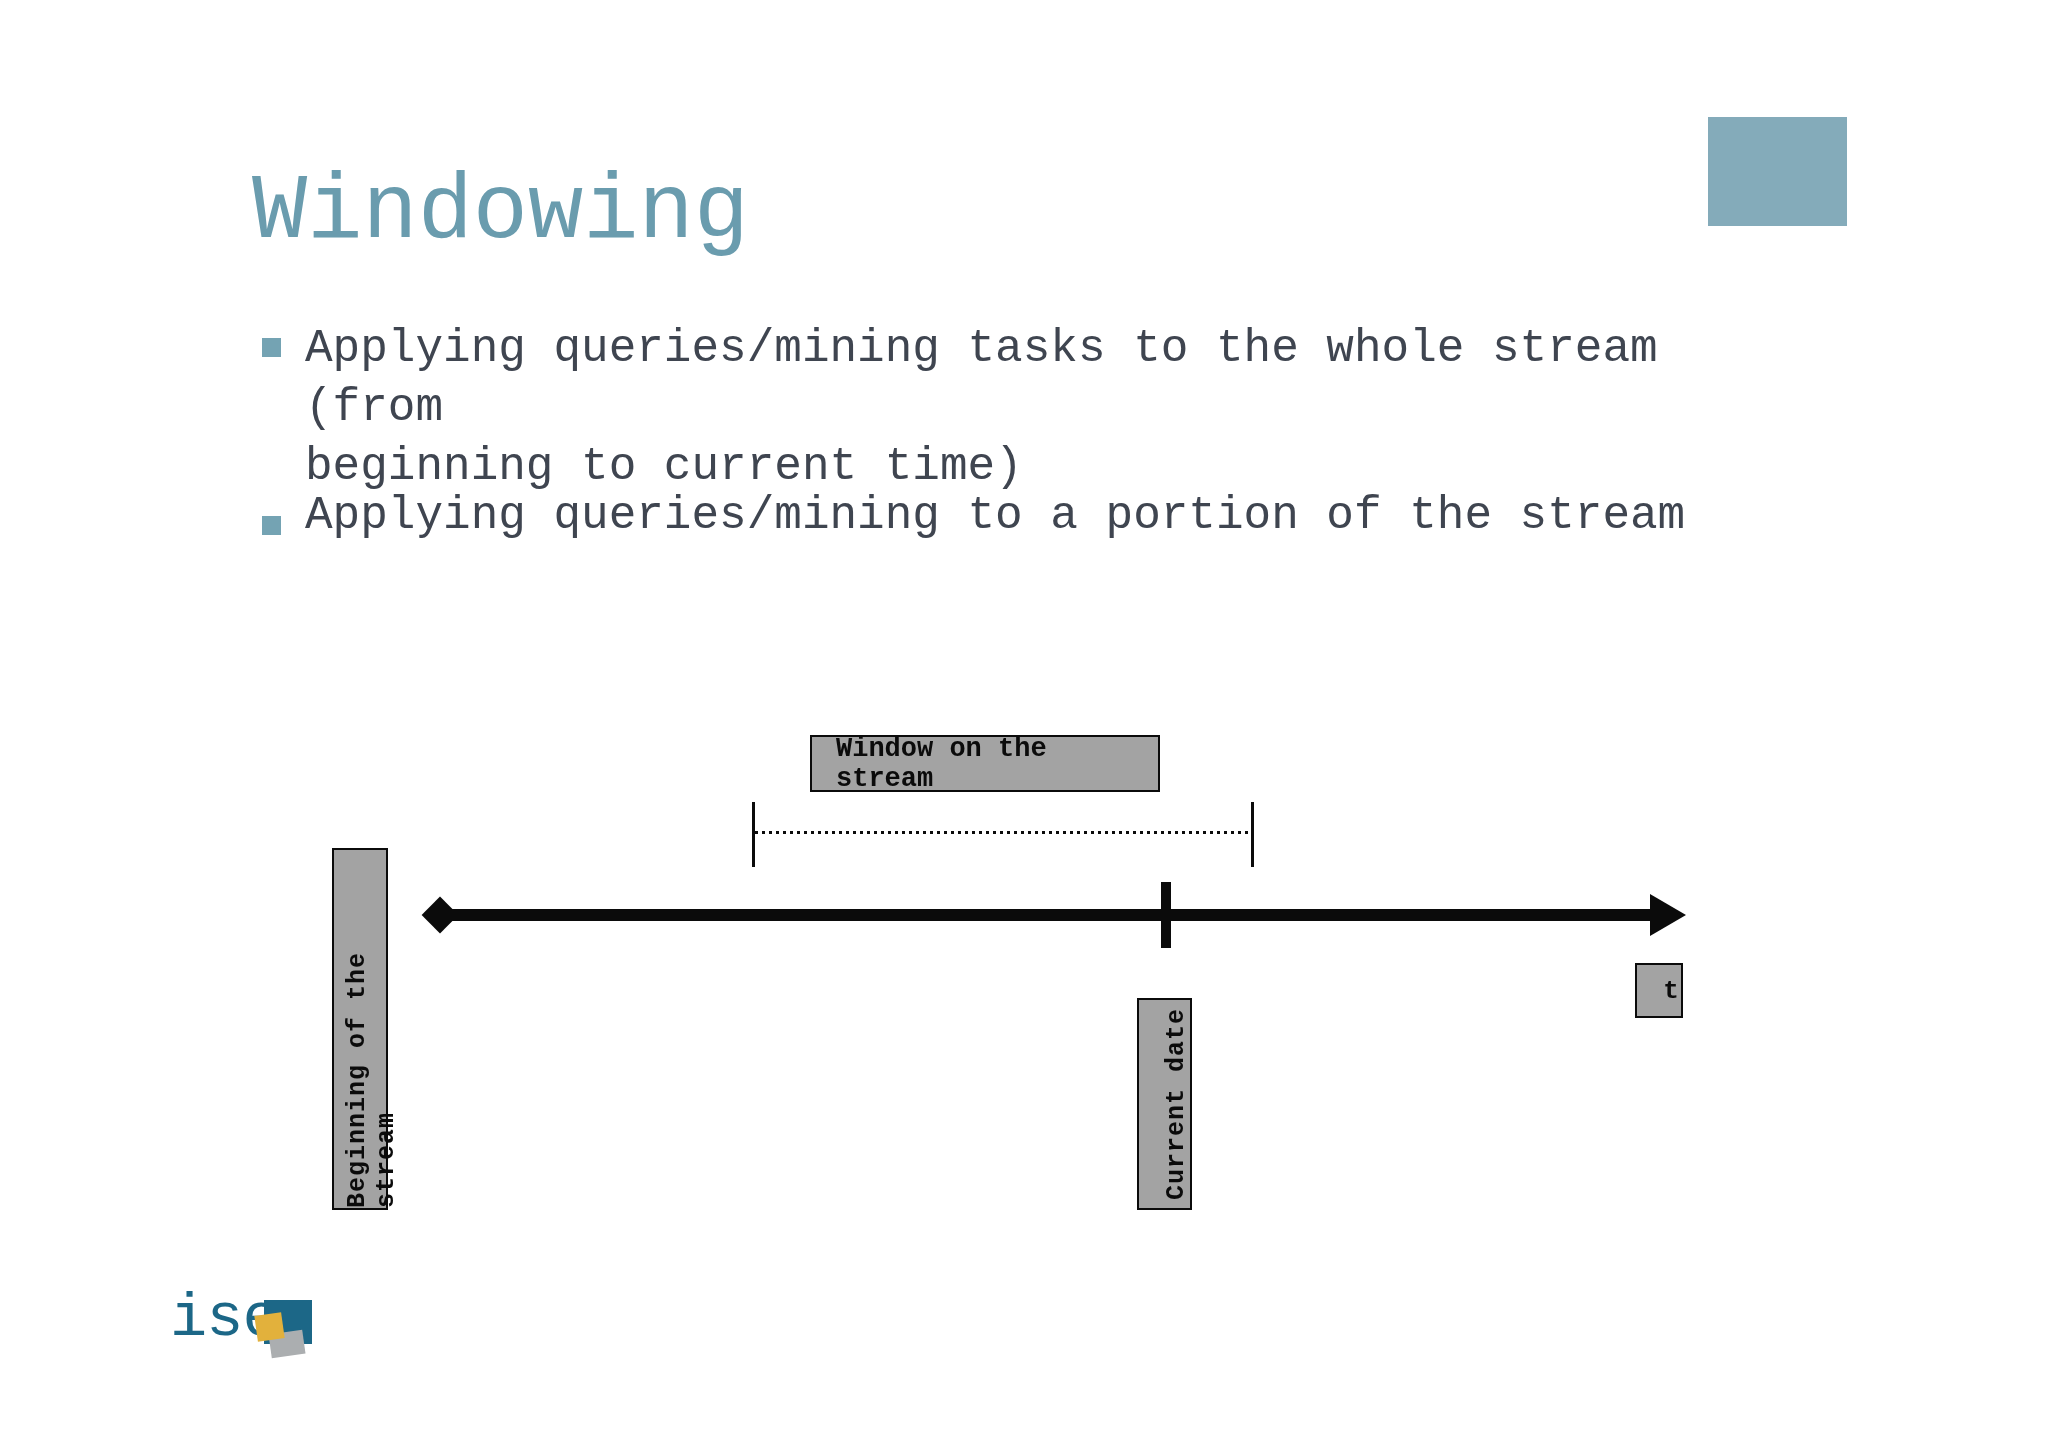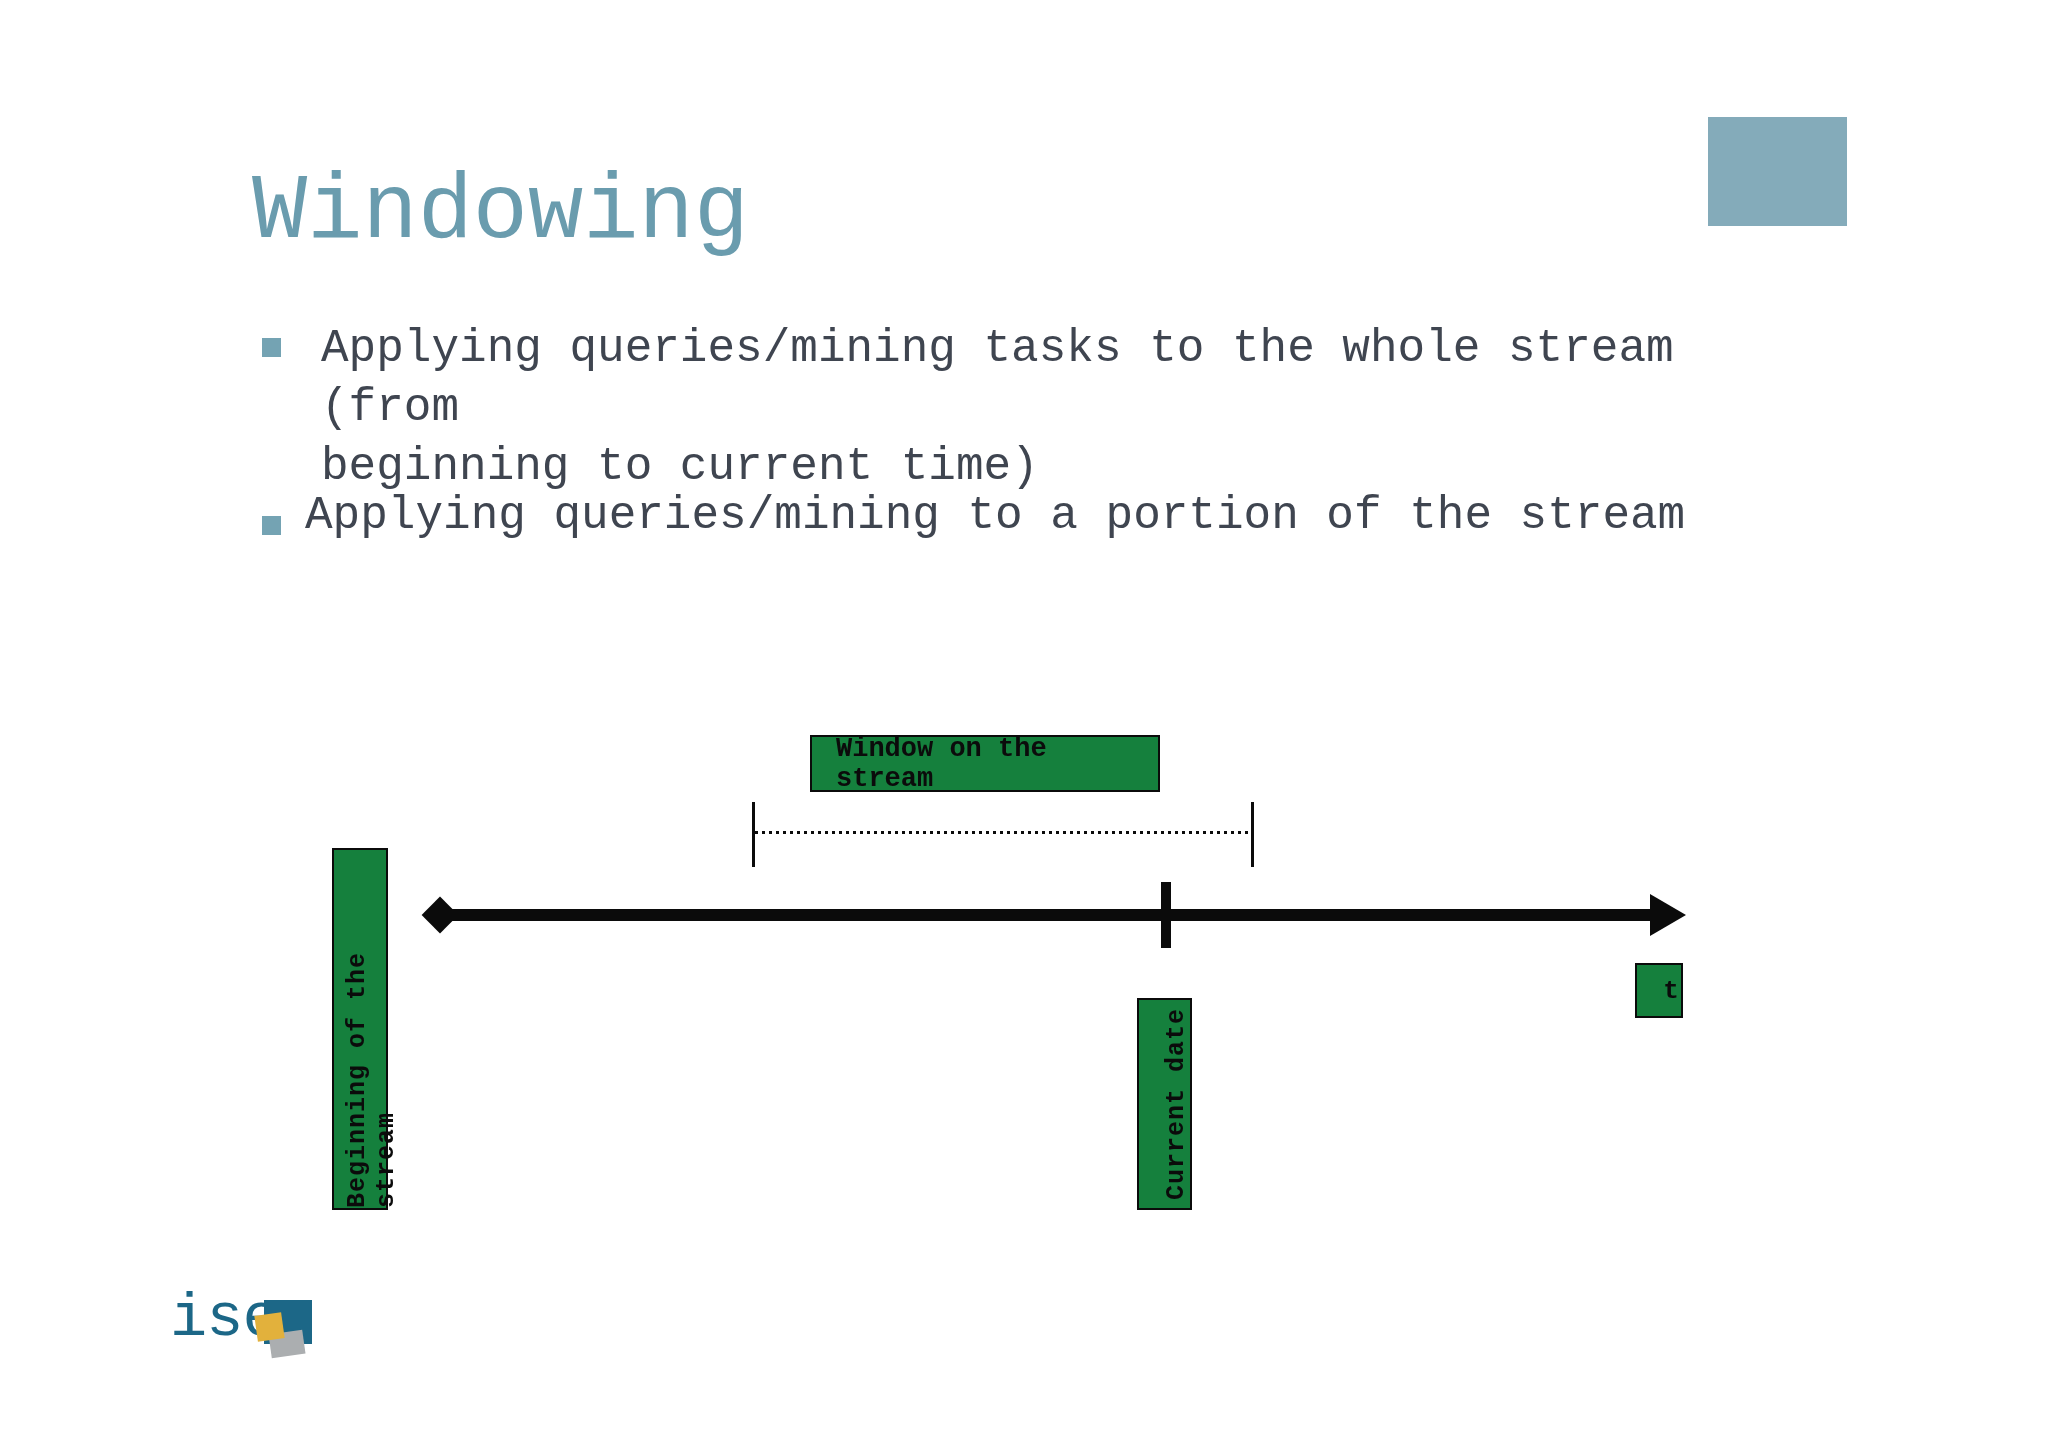--- a/index.html
+++ b/index.html
@@ -36,42 +36,42 @@
     white-space: nowrap;
   }
 
   
   .bullet-item {
     position: absolute;
     left: 262px;
     display: flex;
     align-items: flex-start;
   }
-  .bullet-item.first { top: 320px; width: 1500px; gap: 16px; }
+  .bullet-item.first { top: 320px; width: 1500px; }
   .bullet-item.second { top: 487px; width: 1500px; align-items: center; }
   .bullet-marker {
     flex: 0 0 auto;
     width: 19px;
     height: 19px;
     margin-top: 18px;
     margin-right: 24px;
     background: var(--bullet-marker);
   }
   .bullet-text {
     font-size: 46px;
     line-height: 1.28;
     color: var(--body-text);
     white-space: pre-line;
   }
 
   
   .label-box {
     position: absolute;
     border: 2px solid var(--diagram-ink);
-    background: #15803d;
+    background: #a3a3a3;
     display: flex;
     align-items: center;
     justify-content: center;
     color: var(--diagram-ink);
     font-weight: bold;
     box-sizing: border-box;
     padding-left: 24px;
   }
   .window-label-box {
     left: 810px;

